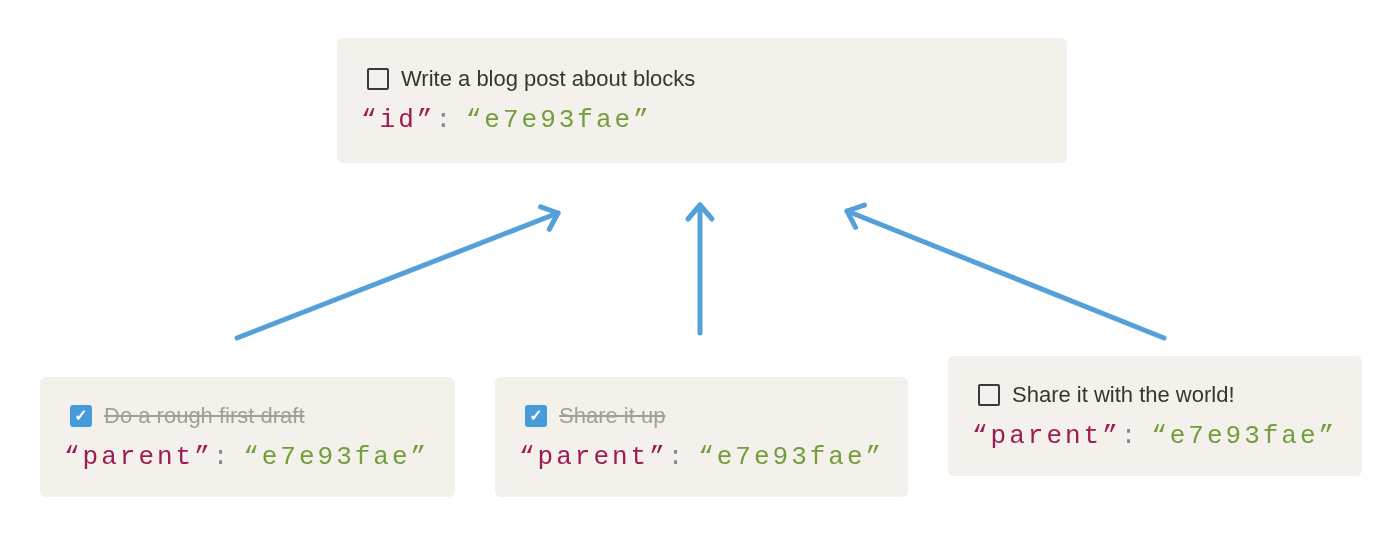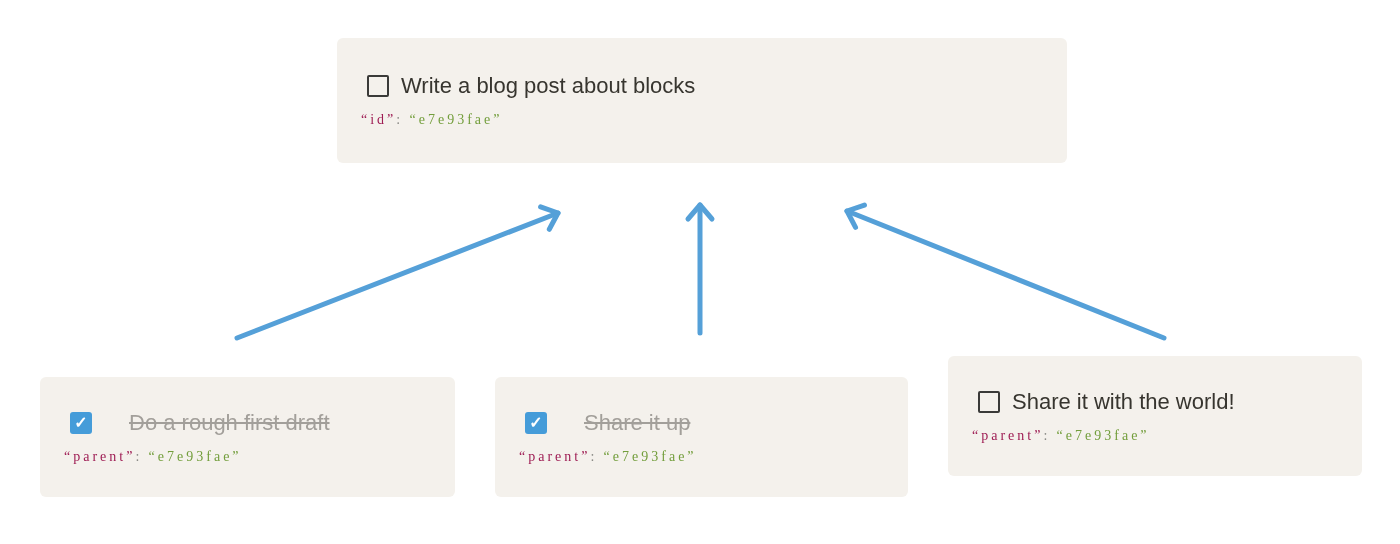--- a/index.html
+++ b/index.html
@@ -71,25 +71,24 @@
   }
   .title {
     font-size: 22px;
     color: var(--color-title-text, #37352f);
     white-space: nowrap;
   }
   .title.done {
     color: var(--color-done-text, #a29f9a);
     text-decoration: line-through;
     text-decoration-thickness: 2px;
-    margin-left: 25px;
   }
   .json-row {
-    font-family: Liberation Serif, serif;
-    font-size: 14px;
+    font-family: Liberation Mono, monospace;
+    font-size: 26px;
     letter-spacing: 3px;
     margin-left: -6px;
     white-space: nowrap;
   }
   .json-key   { color: var(--color-json-key, #9e1c53); }
   .json-colon { color: var(--color-json-colon, #8a8a86); margin-right: 0.45em; }
   .json-value { color: var(--color-json-value, #739e3c); }
 </style>
 </head>
 <body>

